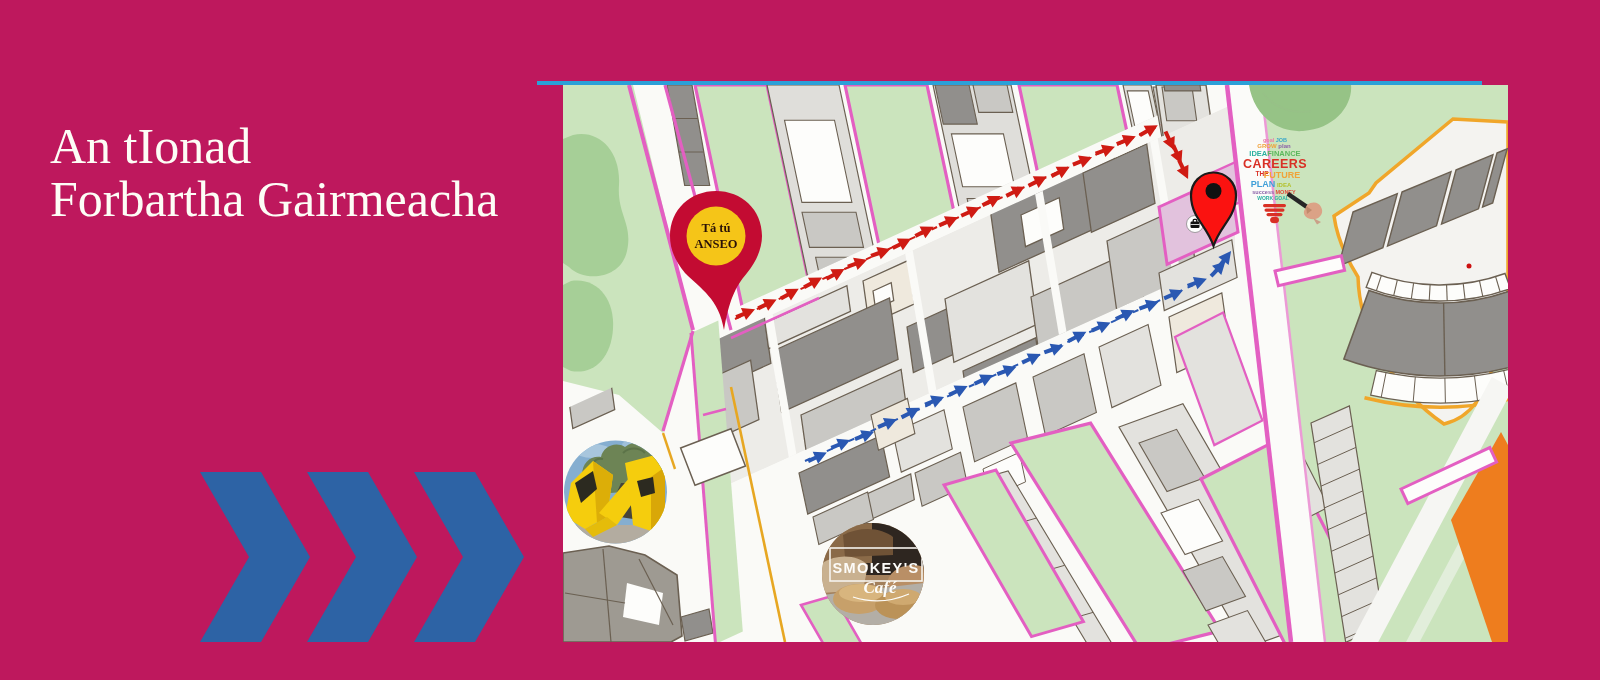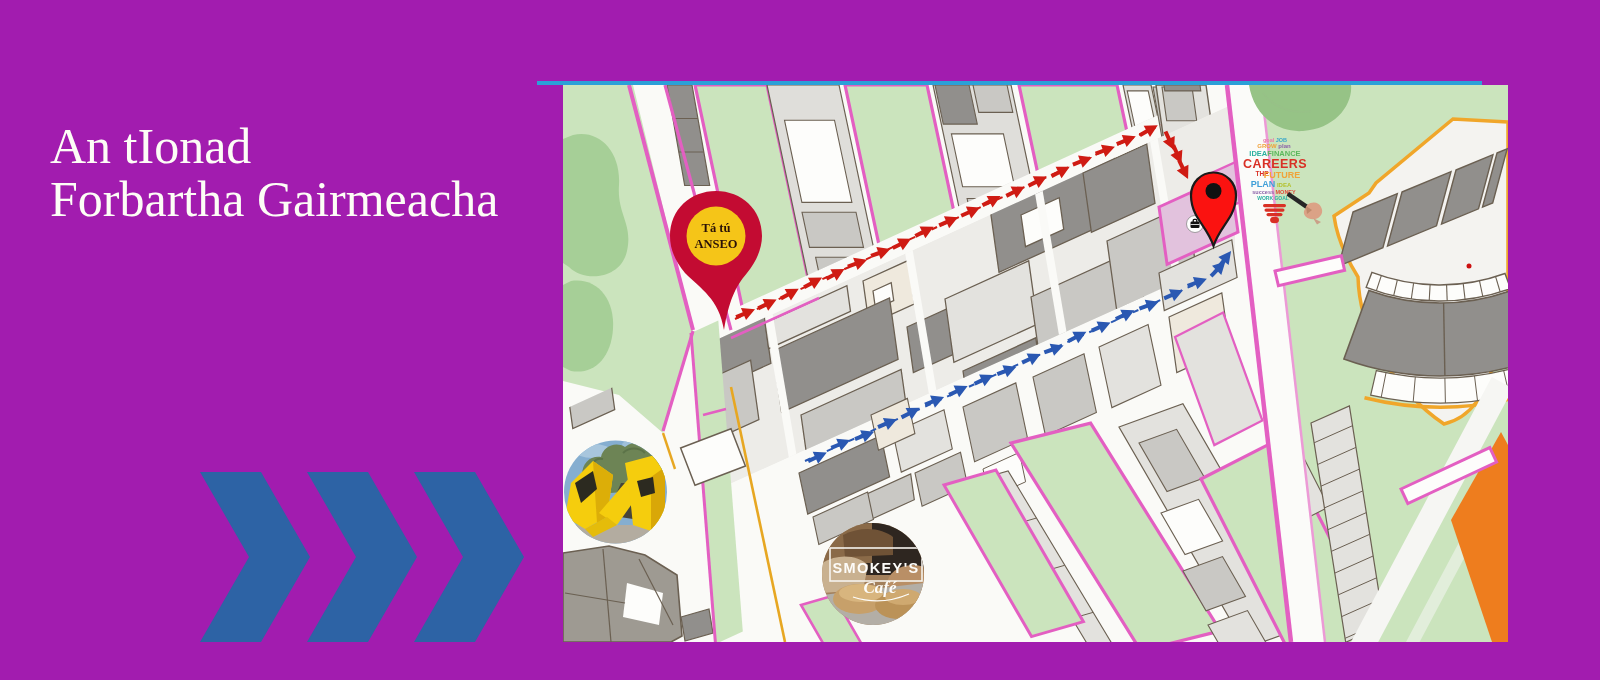--- a/index.html
+++ b/index.html
@@ -1,16 +1,16 @@
 <!DOCTYPE html>
 <html><head>
 <meta charset="utf-8">
 <style>
   html,body { margin:0; padding:0; }
-  .page { position:relative; width:1600px; height:680px; background:#a21caf; overflow:hidden;
+  .page { position:relative; width:1600px; height:680px; background:#be185d; overflow:hidden;
           font-family:"Liberation Serif", serif; }
   .t1 { position:absolute; left:50px; top:120px; color:#fdfdf6; font-size:50px; line-height:53px; }
   .t2 { position:absolute; left:46px; top:288px; color:#f2c118; font-size:84px; }
 </style>
 </head>
 <body>
 <div class="page">
 
 <div style="position:absolute;left:537px;top:81px;width:945px;height:4px;background:#2ba0d8;"></div>
 

